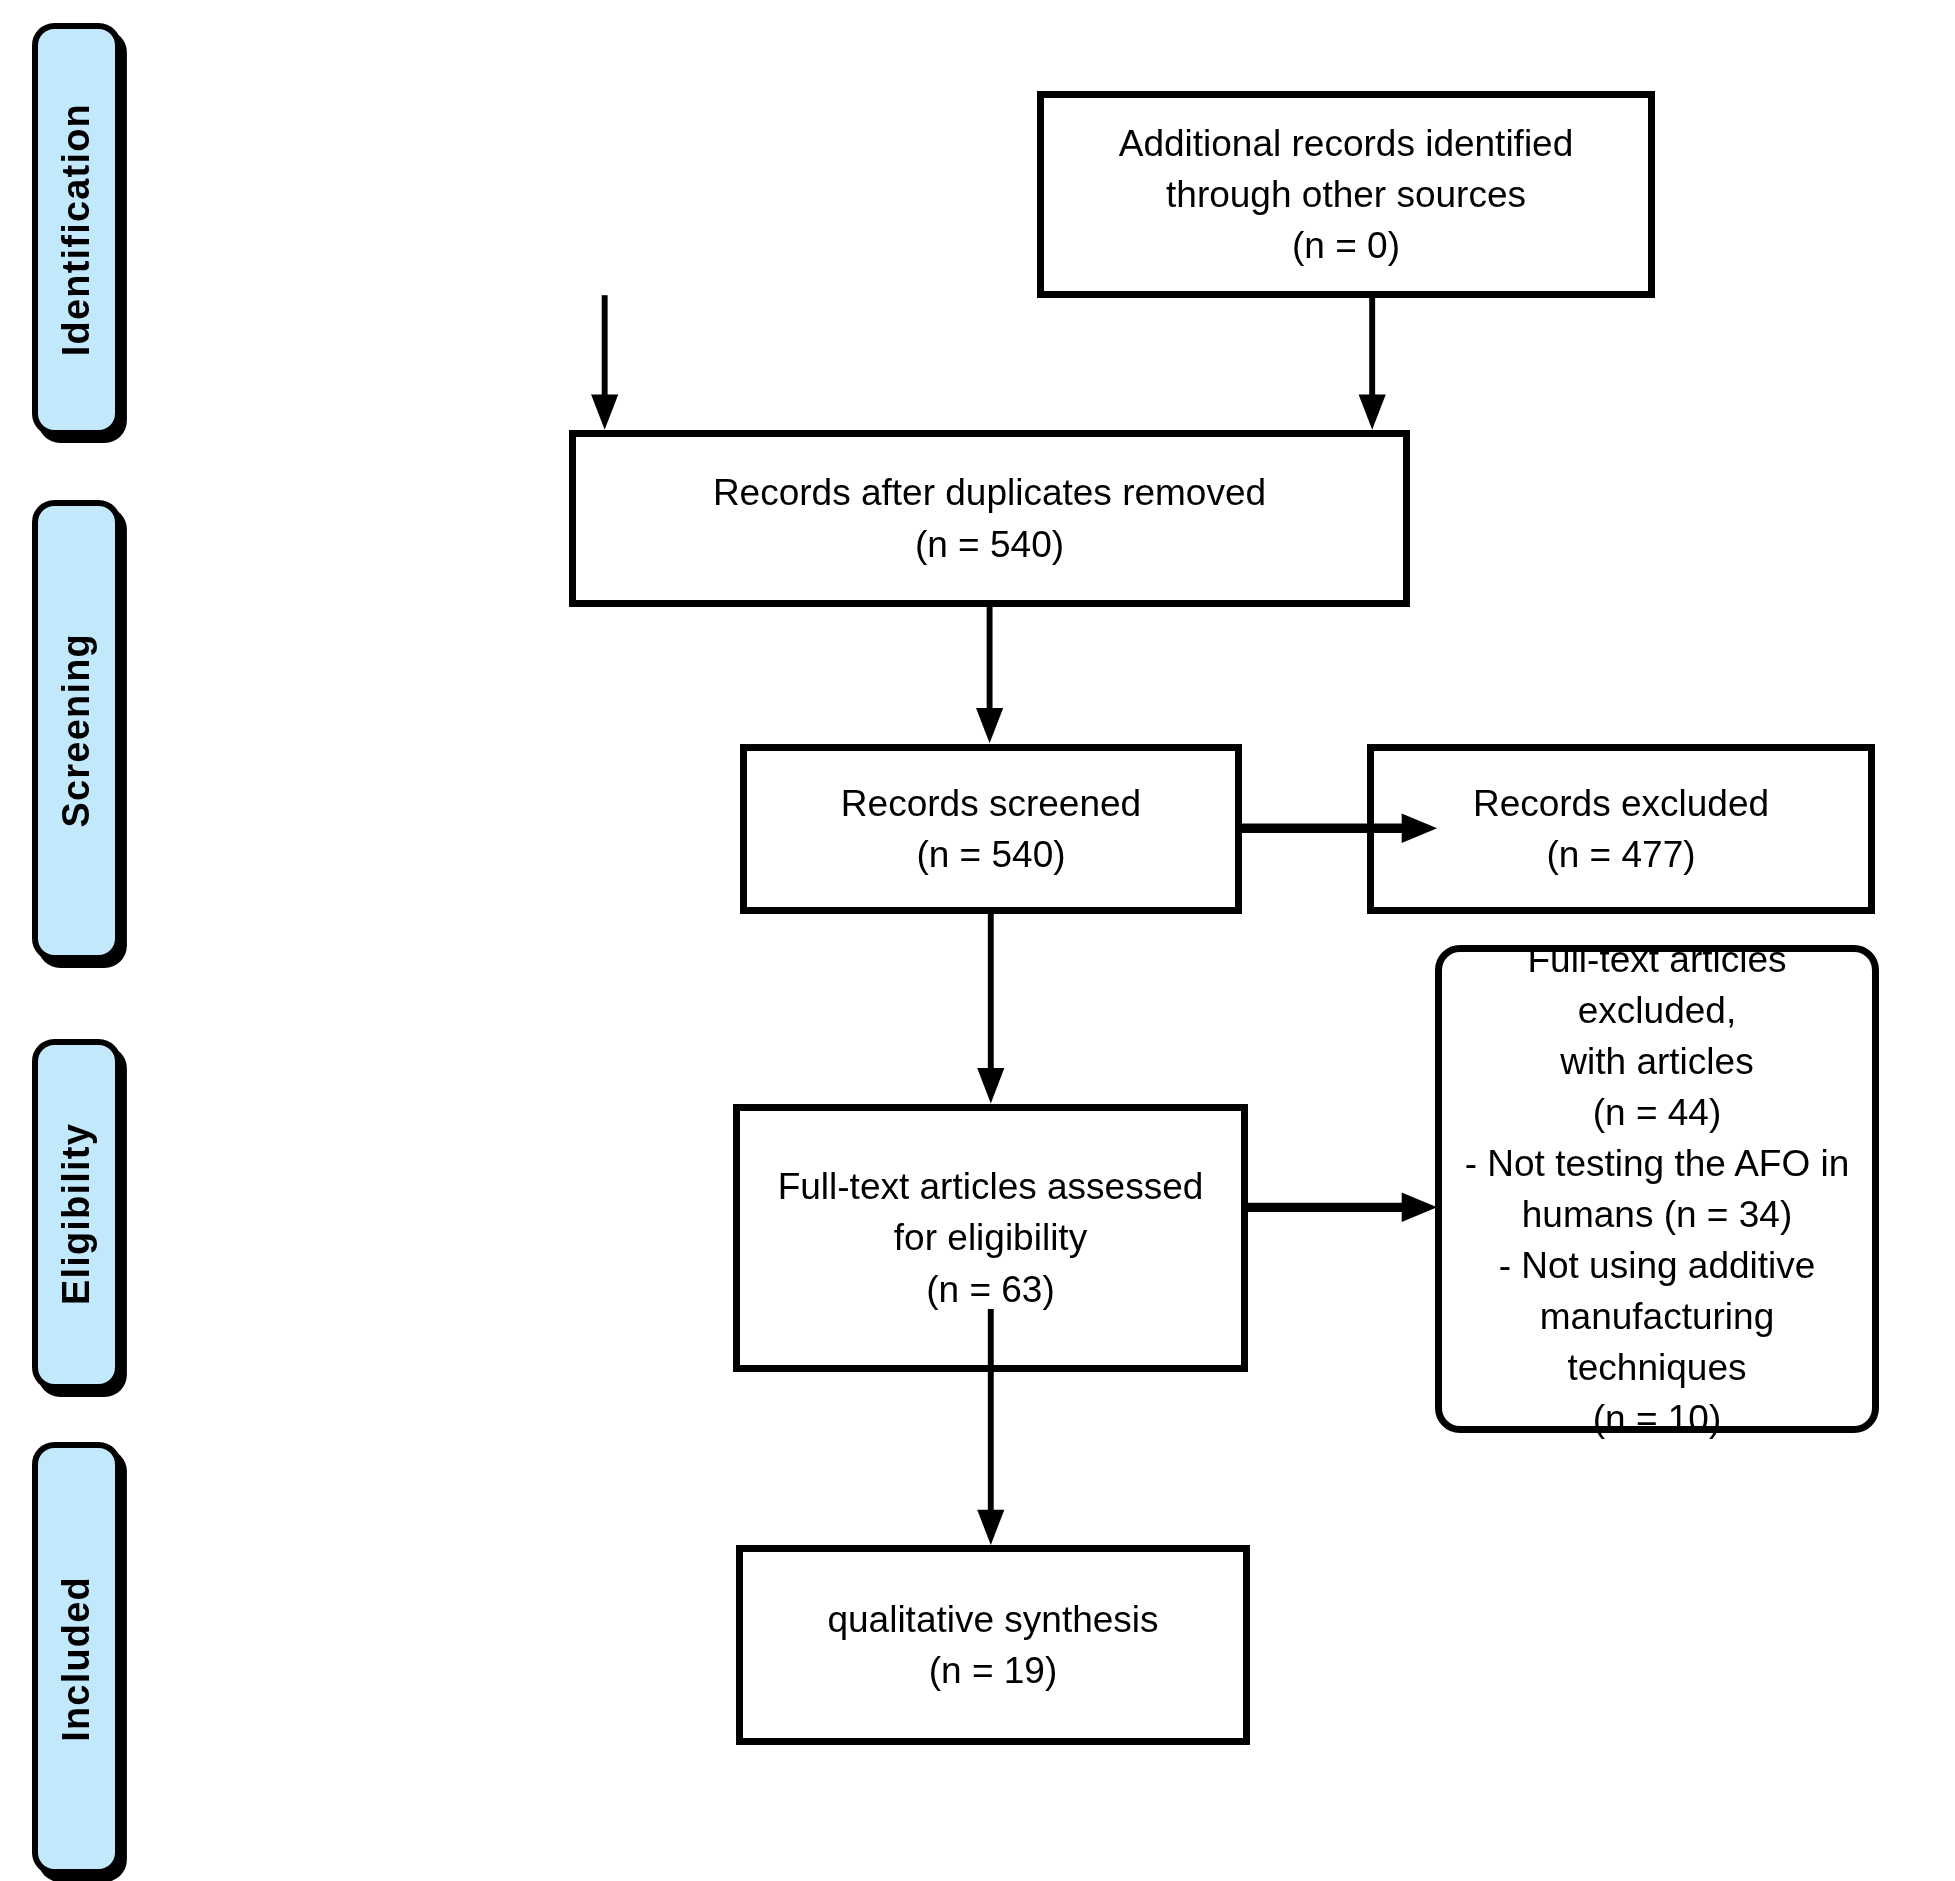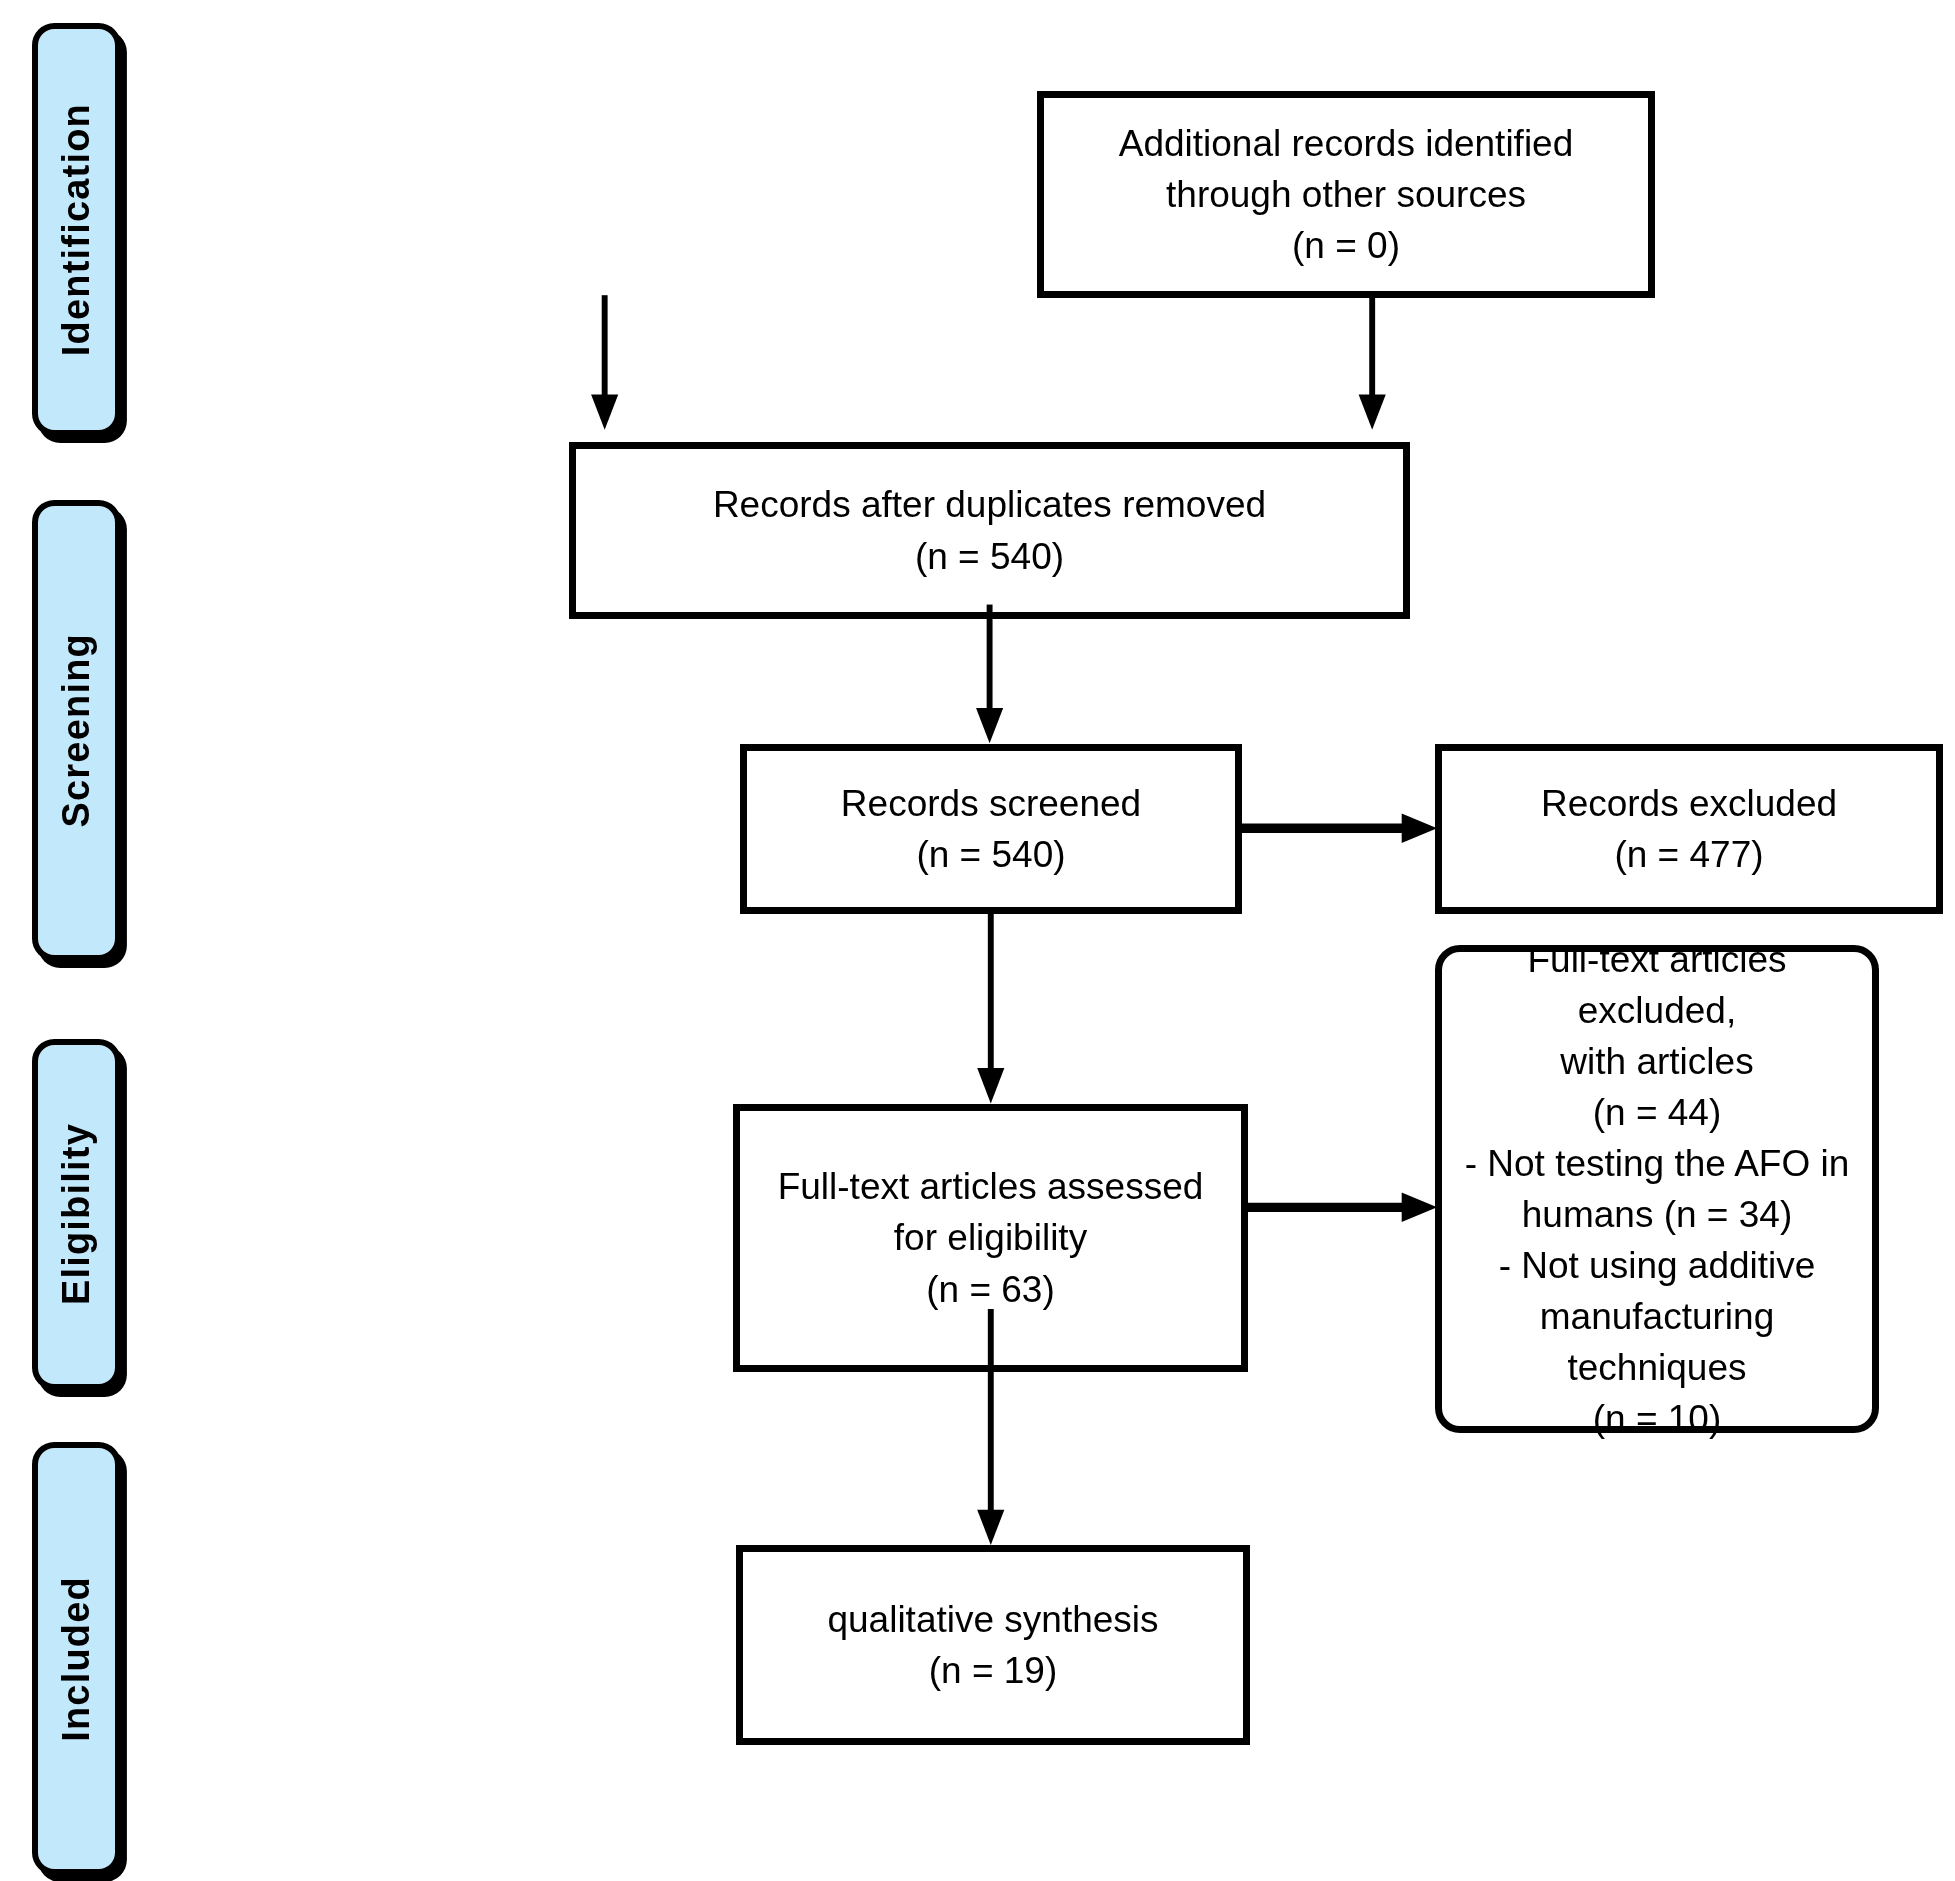--- a/index.html
+++ b/index.html
@@ -55,23 +55,23 @@
     justify-content: center;
     text-align: center;
     font-size: 37px;
     line-height: 1.38;
     padding: 5.9px 11.8px;
   }
   .flow-box .line { display: block; }
 
   #box-identified        { left: 269px;  top: 91px;  width: 670px; height: 207px; }
   #box-additional        { left: 1037px; top: 91px;  width: 618px; height: 207px; }
-  #box-duplicates        { left: 569px;  top: 430px;  width: 841px; height: 177px; margin-top: 12px; }
+  #box-duplicates        { left: 569px;  top: 430px;  width: 841px; height: 177px; }
   #box-screened          { left: 740px; top: 744px; width: 502px;  height: 170px; }
-  #box-excluded          { left: 1435px; top: 744px; width: 508px;  height: 170px; }
+  #box-excluded          { left: 1367px; top: 744px; width: 508px;  height: 170px; }
   #box-fulltext          { left: 733px; top: 1104px; width: 515px;  height: 268px; }
   #box-fulltext-excluded { left: 1435px; top: 945px; width: 444px;  height: 488px; border-radius: 25px; }
   #box-included          { left: 736px; top: 1545px; width: 514px;  height: 200px; }
 
   
   #arrows {
     position: absolute;
     left: 0; top: 0;
     width: 1955px;
     height: 1881px;

